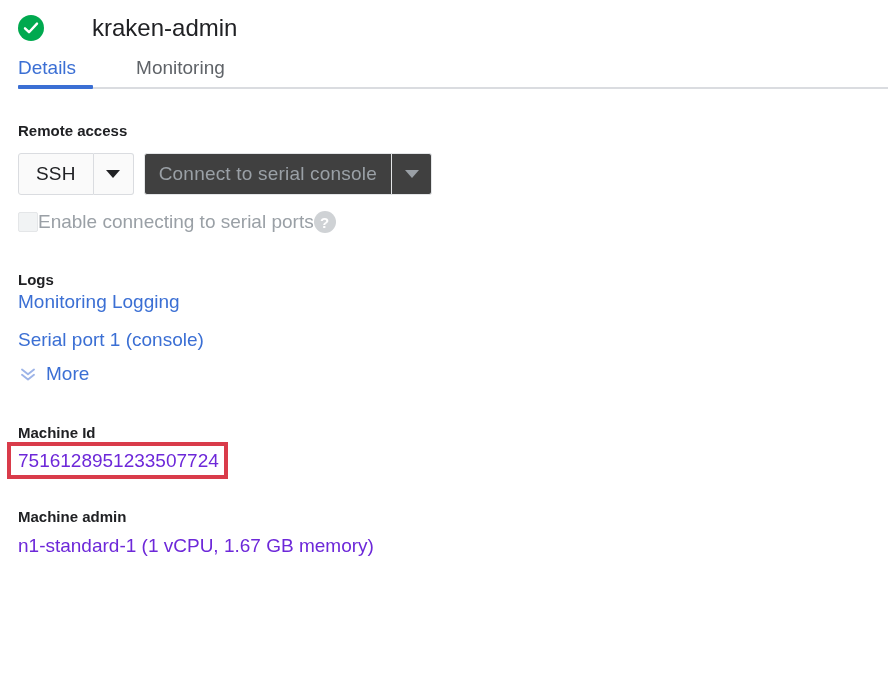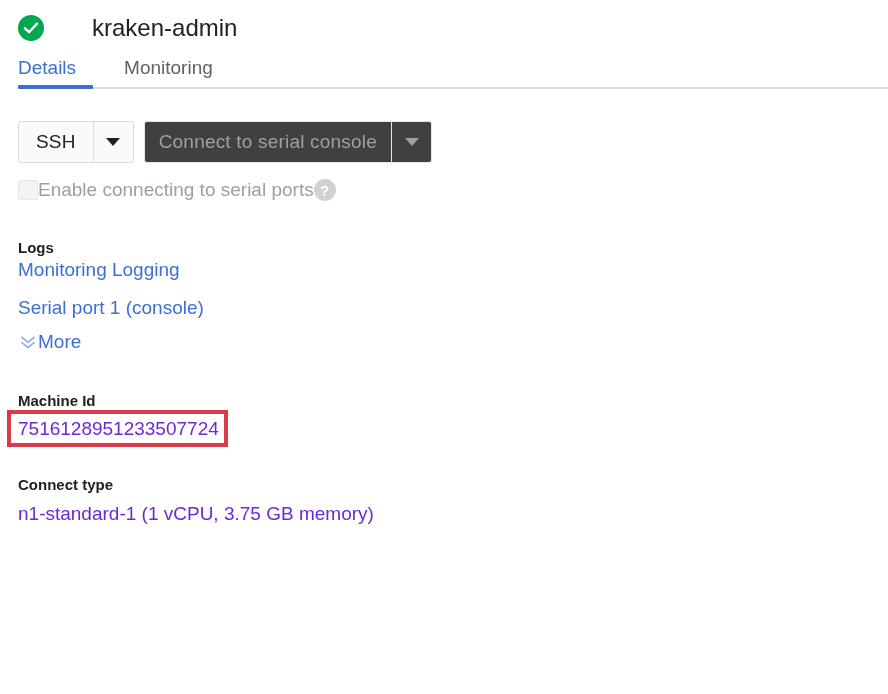--- a/index.html
+++ b/index.html
@@ -52,21 +52,21 @@
   
   .tabs-wrap {
     position: relative;
     margin-top: 18px;
     height: 44px;
   }
   .tabs {
     display: flex;
     align-items: center;
     padding-left: 18px;
-    gap: 0;
+    gap: 12px;
   }
   .tab {
     font-size: 19px;
     line-height: 24px;
     color: #5f6368;
     background: transparent;
     border: none;
     padding: 0;
     margin-right: 48px;
     font-family: inherit;
@@ -217,21 +217,21 @@
     cursor: pointer;
     white-space: nowrap;
   }
   .logs .link-row {
     margin-top: 14px;
   }
   .more-row {
     display: flex;
     align-items: center;
     margin-top: 10px;
-    gap: 0;
+    gap: 8px;
   }
   .chevrons {
     width: 20px;
     height: 20px;
     flex: 0 0 auto;
   }
 
   
   .instance-id {
     margin-top: 37px;
@@ -282,20 +282,21 @@
 <div class="tabs-wrap">
   <div class="tabs-divider"></div>
   <div class="tabs">
     <button class="tab active">Details</button>
     <button class="tab">Monitoring</button>
   </div>
   <div class="tab-underline"></div>
 </div>
 
 <div class="section remote-access">
+  <div class="section-title">Remote access</div>
 
   <div class="button-row">
 
     <div class="split-button">
       <div class="btn-seg btn-main">SSH</div>
       <div class="btn-seg btn-caret">
         <span class="caret-dark"></span>
       </div>
     </div>
 
@@ -339,15 +340,15 @@
 
 <div class="section instance-id">
   <div class="section-title">Machine Id</div>
   <div class="id-value-wrap">
     <span class="id-highlight"></span>
     <div class="value-text">7516128951233507724</div>
   </div>
 </div>
 
 <div class="section machine-type">
-  <div class="section-title">Connect type</div>
-  <div class="value-text">n1-standard-1 (1 vCPU, 3.75 GB memory)</div>
+  <div class="section-title">Machine admin</div>
+  <div class="value-text">n1-standard-1 (1 vCPU, 1.67 GB memory)</div>
 </div>
 
 </body></html>

